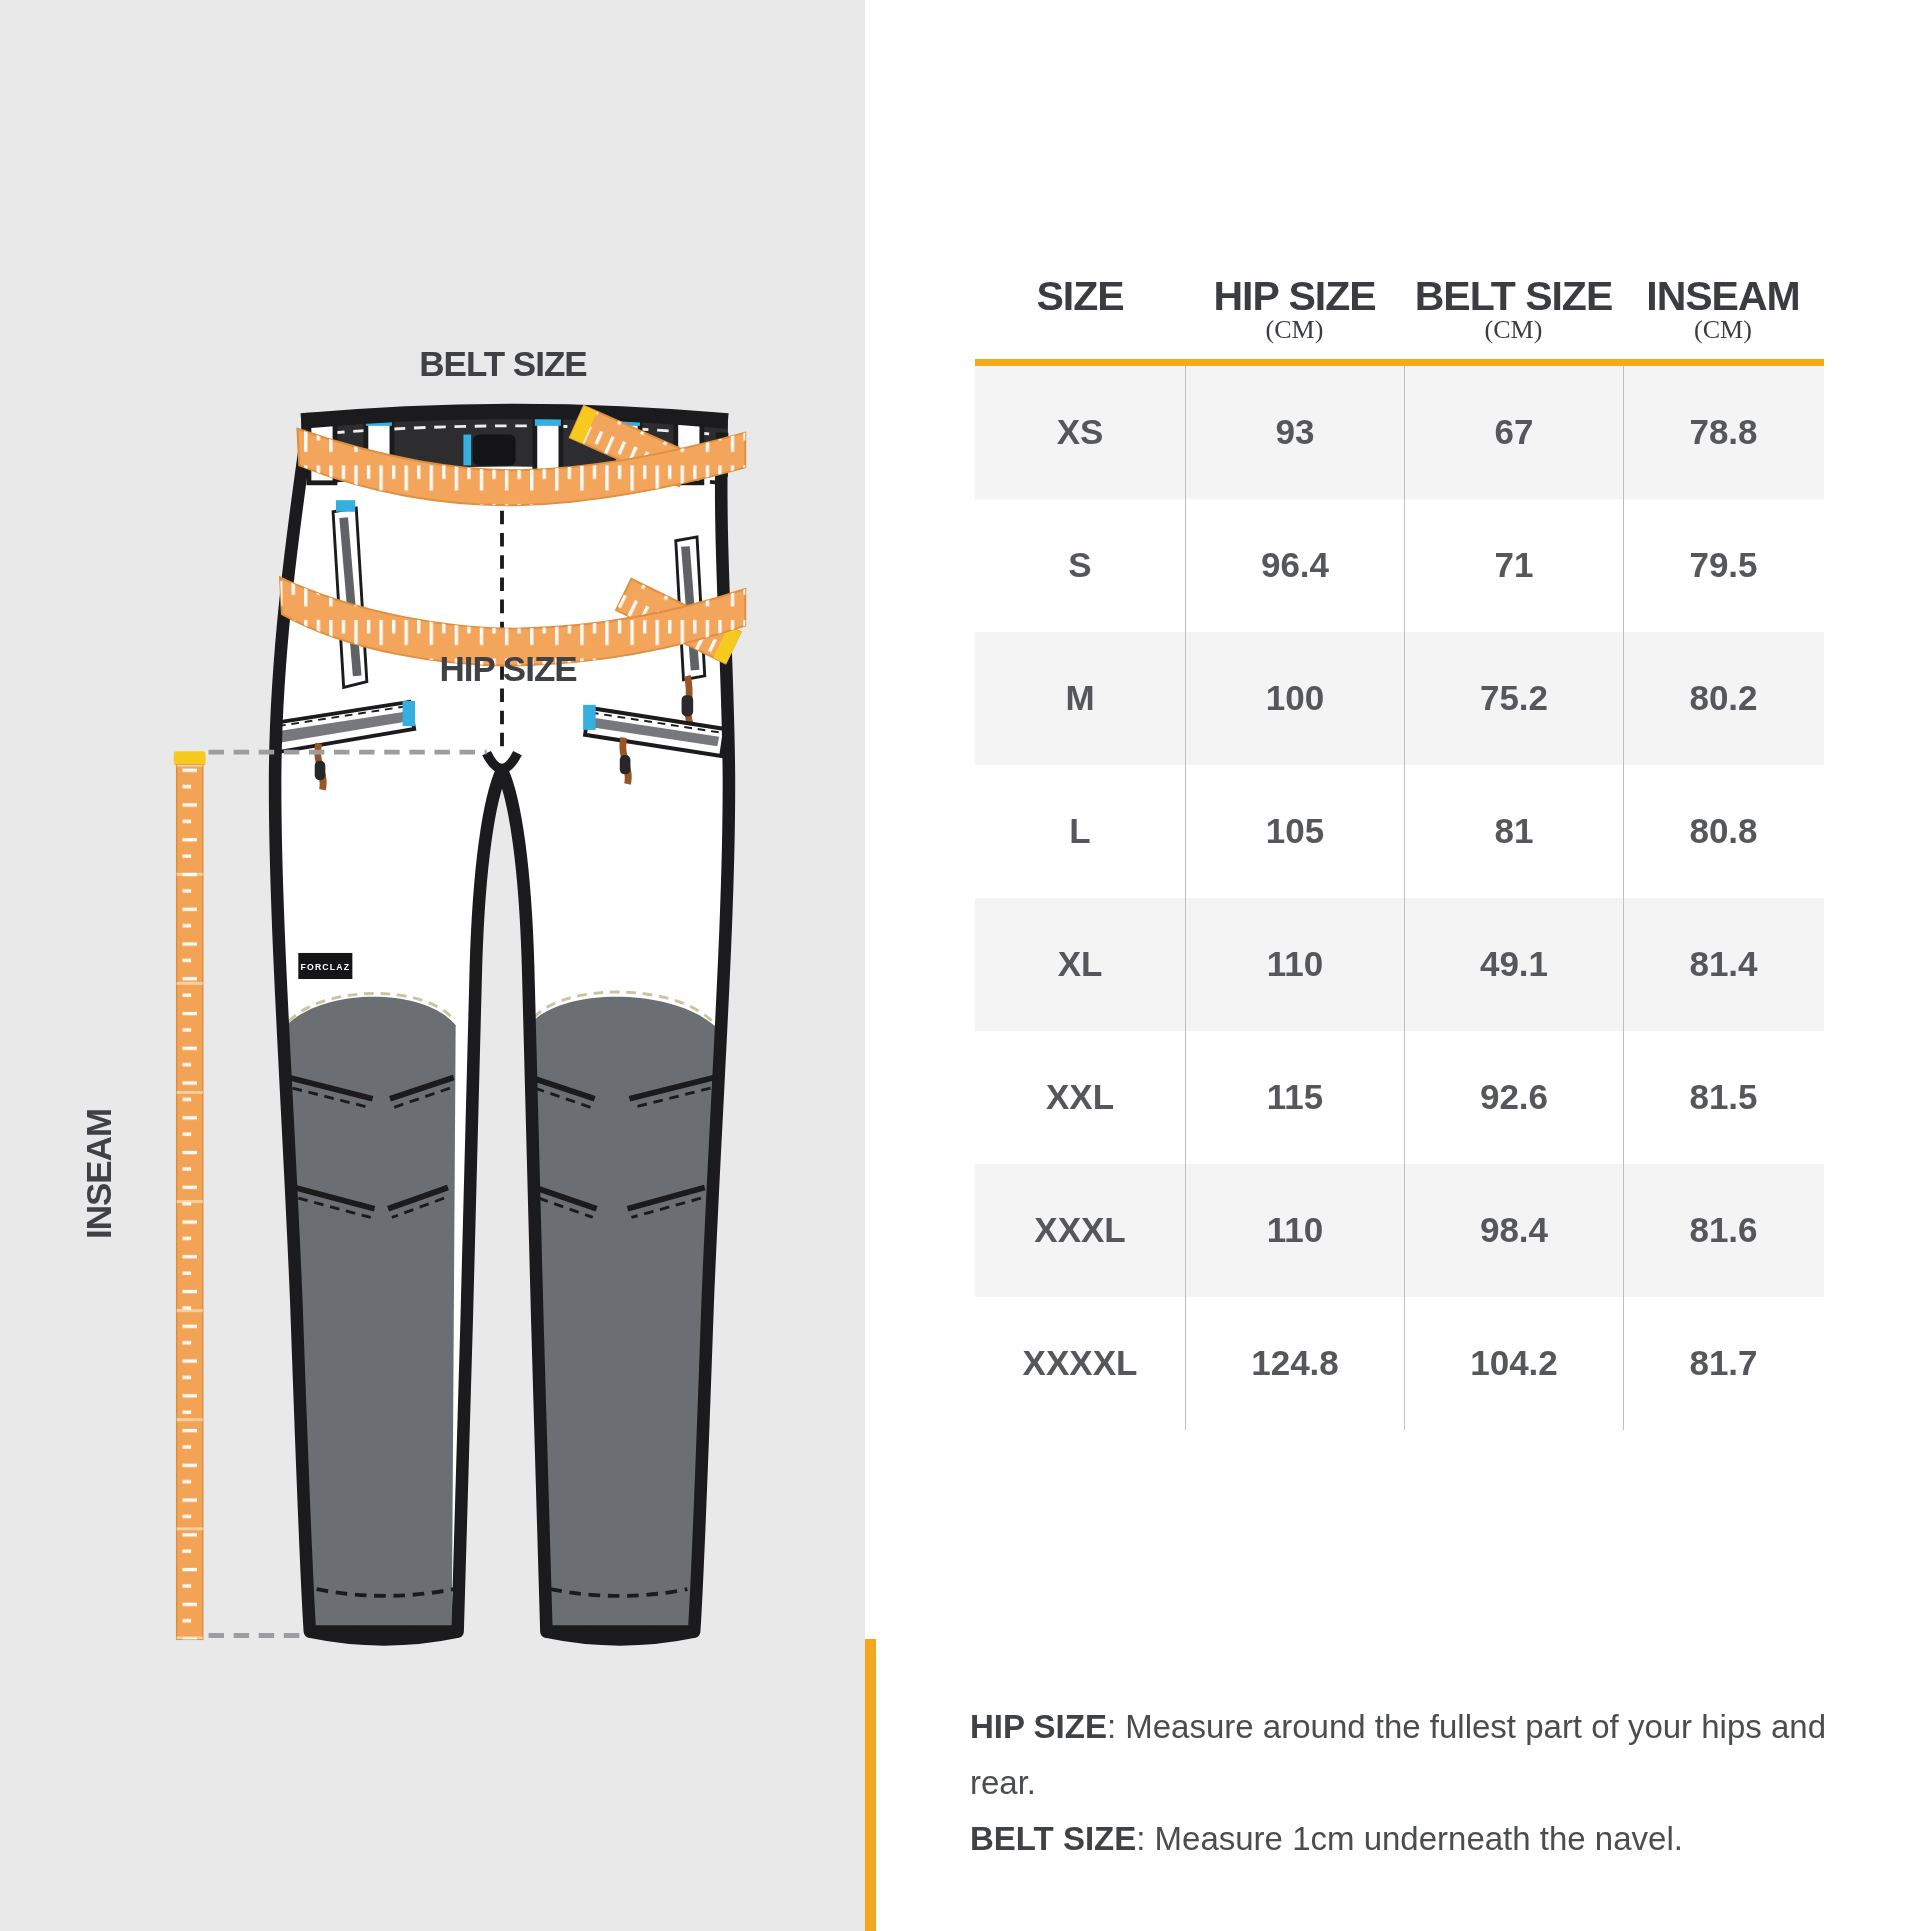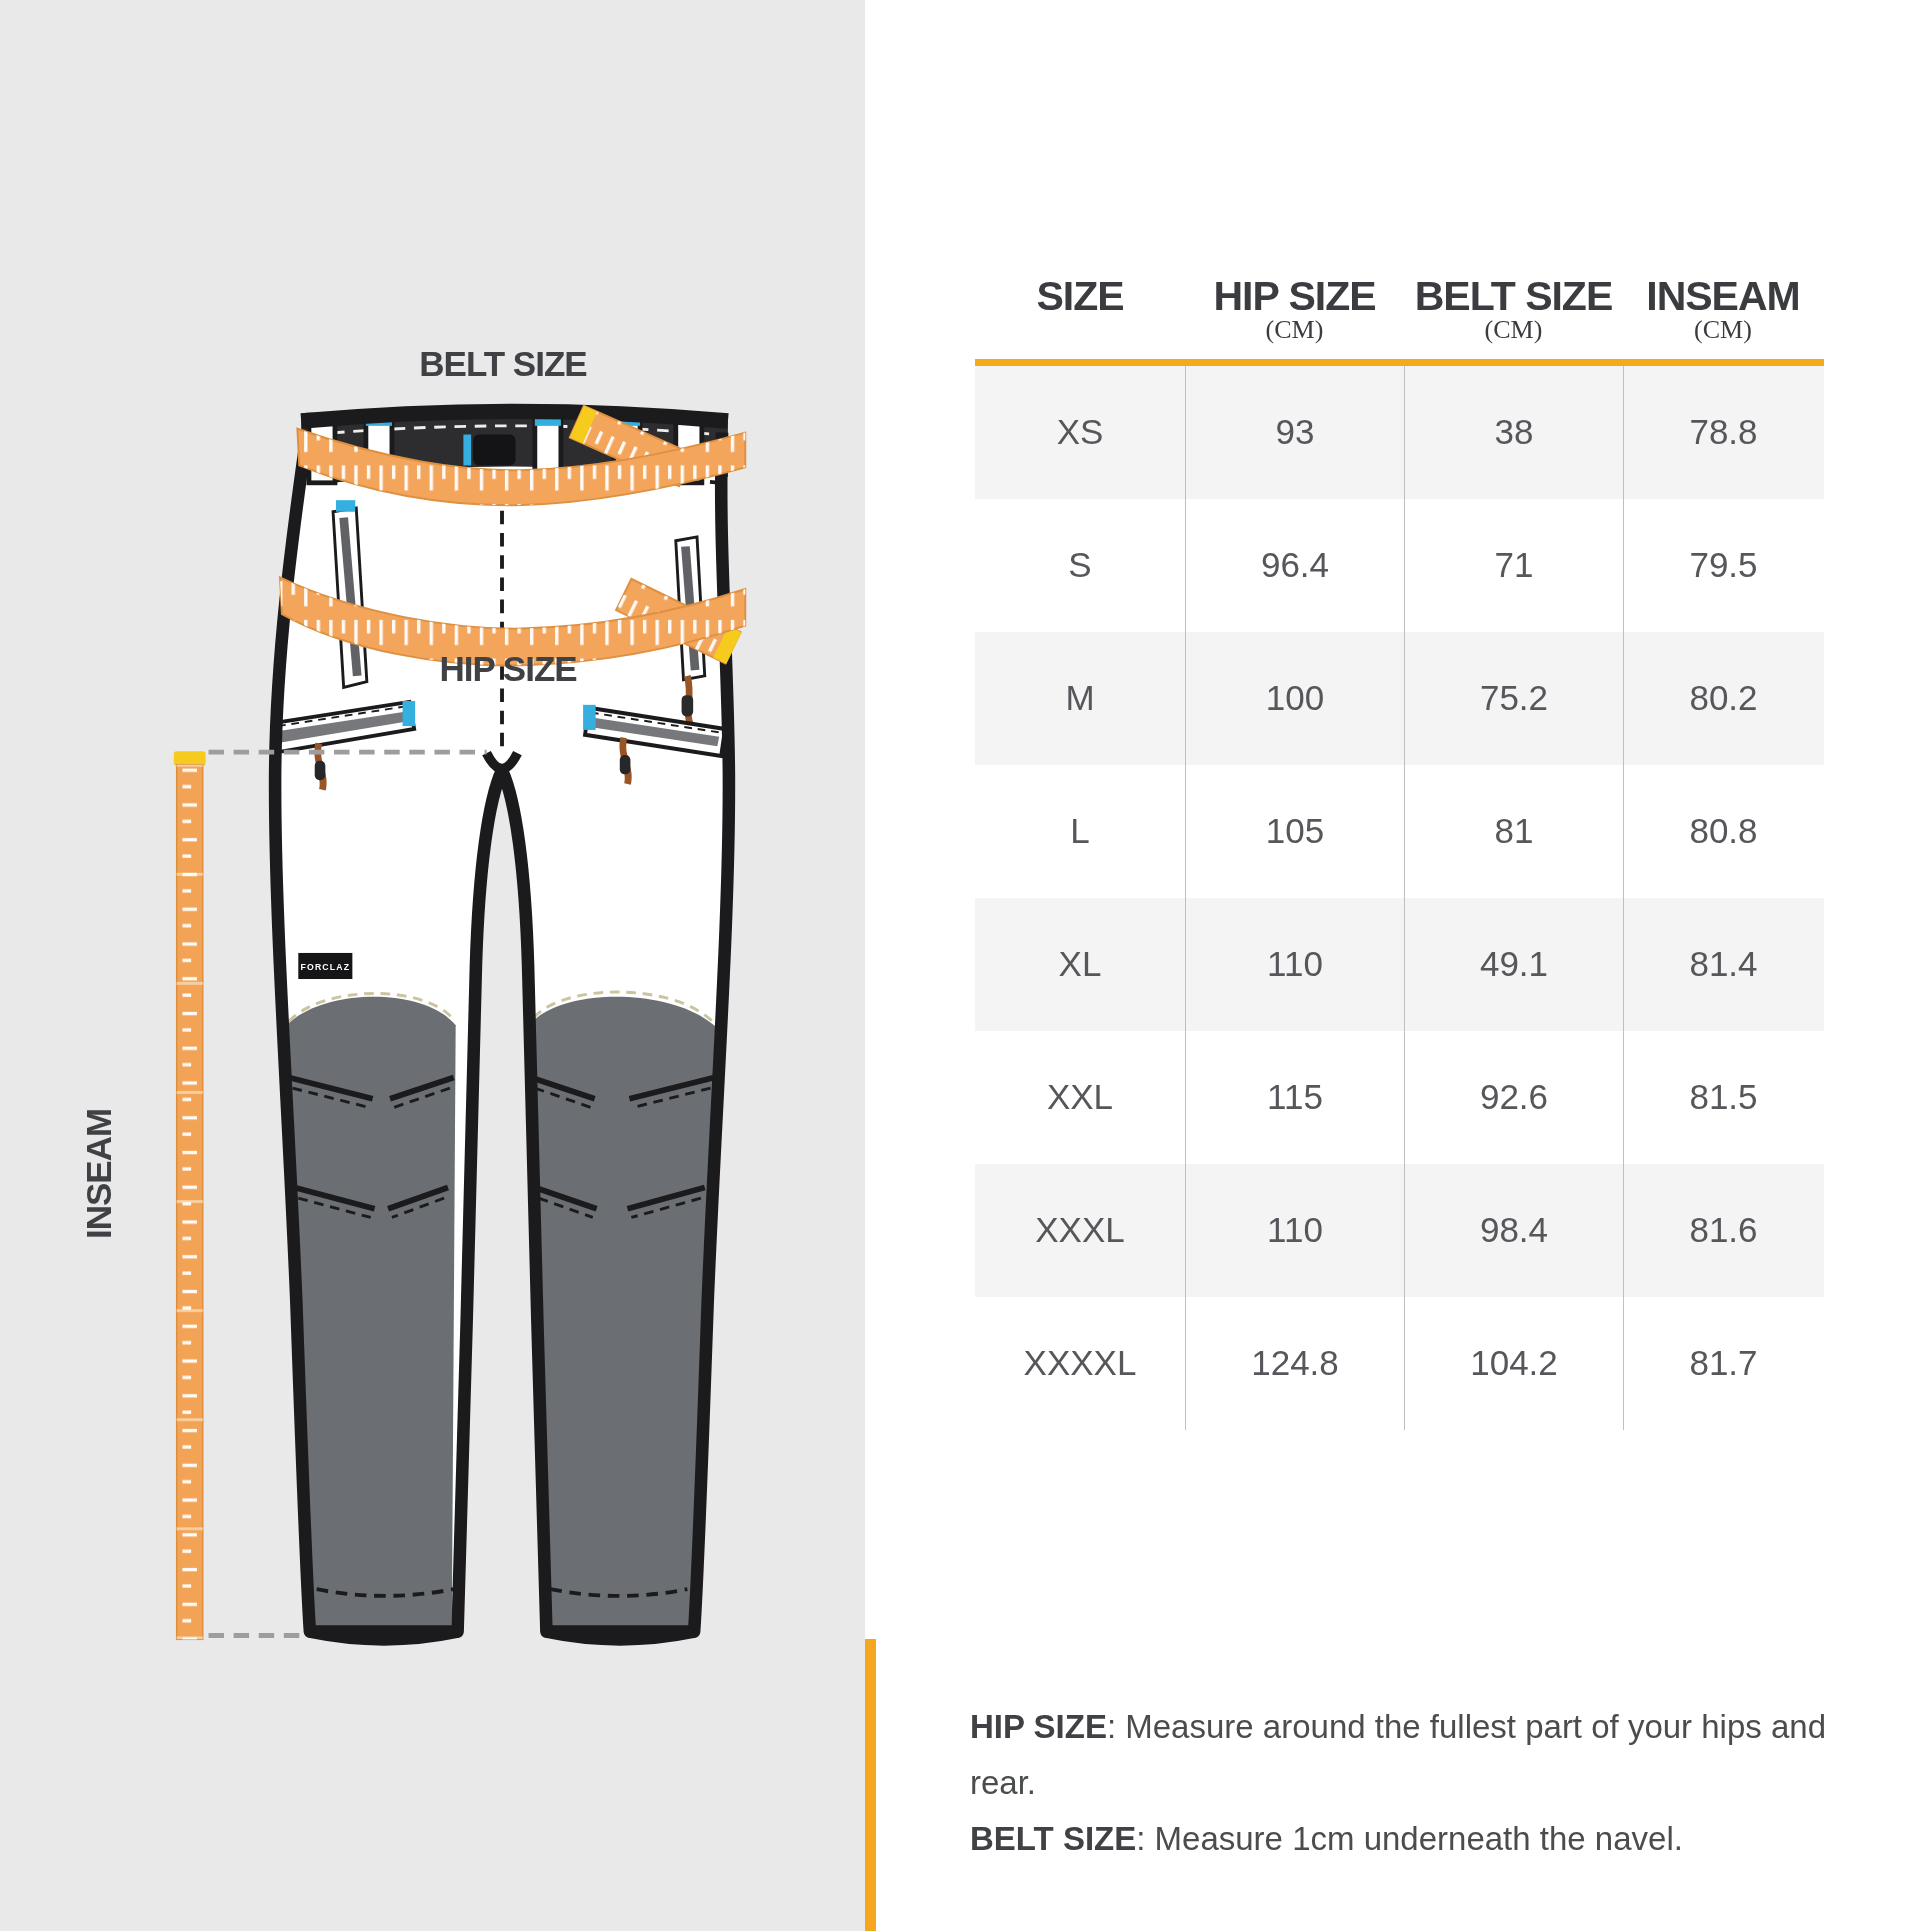--- a/index.html
+++ b/index.html
@@ -14,21 +14,21 @@
   .hip-label{left:373px;top:649px;width:270px;}
   .inseam-label{left:79px;top:1106px;height:135px;writing-mode:vertical-rl;transform:rotate(180deg);}
 
   
   .size-table{position:absolute;left:975px;top:261px;width:849px;color:#55575B;}
   .thead{display:grid;grid-template-columns:210px 219px 219px 200px;height:98px;}
   .hcell{display:flex;flex-direction:column;justify-content:flex-end;align-items:center;padding-bottom:15.4px;}
   .hlabel{font-weight:bold;font-size:41px;letter-spacing:-1px;color:#3A3C40;line-height:37px;}
   .hunit{font-size:26px;color:#3A3C40;line-height:29px;min-height:29px;font-family:Liberation Serif, serif;}
   .hrule{height:6.8px;background:#F2AC19;}
-  .tbody{display:block;}
+  .tbody{display:block;font-weight:bold;}
   .trow{display:grid;grid-template-columns:210px 219px 219px 200px;height:133px;}
   .trow:nth-child(odd){background:#F4F4F5;}
   .tcell{display:flex;align-items:center;justify-content:center;font-size:35px;}
   .tcell + .tcell{border-left:1.9px solid #BFBFBF;}
 
   
   .notes{position:absolute;left:970px;top:1699px;width:888px;color:#4A4C4E;font-size:33px;line-height:56px;}
   .notes b{color:#3F4145;}
 
   svg text{font-family:"Liberation Sans",sans-serif;}
@@ -205,21 +205,21 @@
         <div class="hcell">
           <div class="hlabel">INSEAM</div>
           <div class="hunit">(CM)</div>
         </div>
       </div>
     <div class="hrule"></div>
     <div class="tbody" id="tbody">
         <div class="trow">
           <div class="tcell">XS</div>
           <div class="tcell">93</div>
-          <div class="tcell">38</div>
+          <div class="tcell">67</div>
           <div class="tcell">78.8</div>
         </div>
         <div class="trow">
           <div class="tcell">S</div>
           <div class="tcell">96.4</div>
           <div class="tcell">71</div>
           <div class="tcell">79.5</div>
         </div>
         <div class="trow">
           <div class="tcell">M</div>

